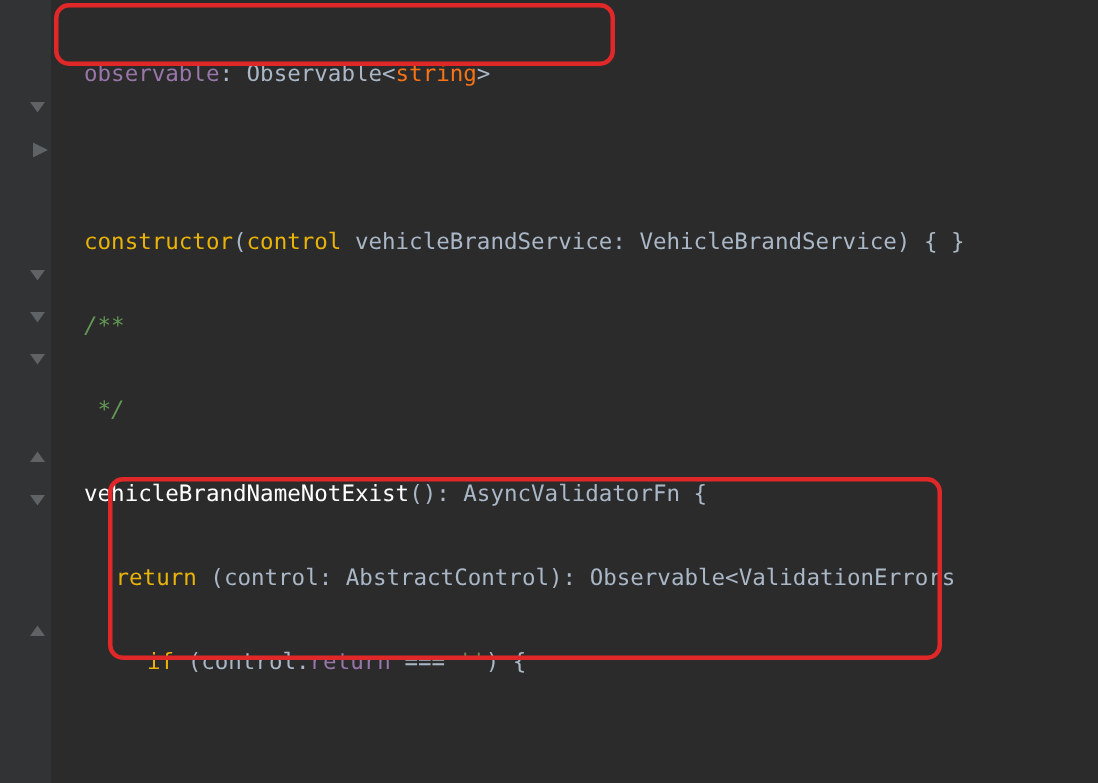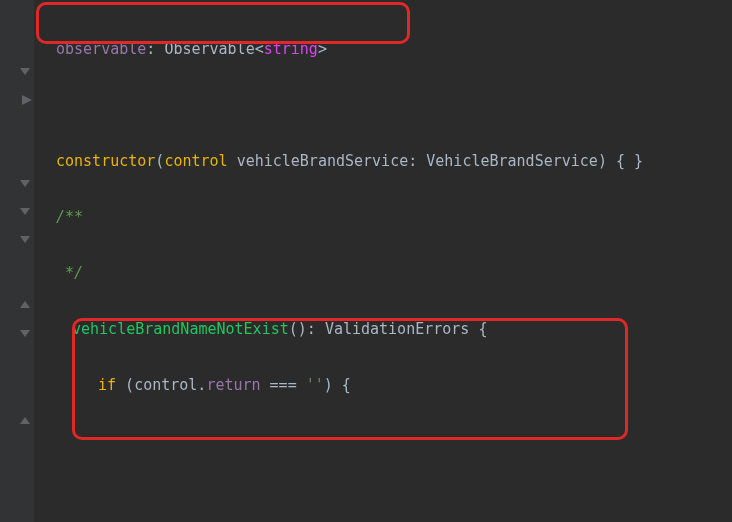--- a/index.html
+++ b/index.html
@@ -43,23 +43,23 @@
     white-space: pre;
     color: #a9b7c6;
   }
   .line { height: 28px; }
   .i1 { padding-left: 20px; }
   .i2 { padding-left: 41px; }
   .i3 { padding-left: 62px; }
   .kw   { color: #eab308; }
   .field{ color: #9876aa; }
   .type { color: #a9b7c6; }
-  .gen  { color: #d946ef; }
+  .gen  { color: #f97316; }
   .cmt  { color: #629755; font-style: italic; }
-  .fn   { color: #22c55e; margin-left: 16px; }
+  .fn   { color: #ffffff; }
   .str  { color: #6a8759; }
   .ident{ color: #a9b7c6; }
   .param{ color: #a9b7c6; }
   .red-box {
     position: absolute;
     border: 3px solid #e02828;
     border-radius: 10px;
     pointer-events: none;
   }
   .rb1 { left: 36px; top: 2px; width: 374px; height: 42px; }
@@ -119,21 +119,22 @@
     </div>
   </div>
 </div>
 
 <div class="code">
 <div class="line i1"><span class="field">observable</span><span>: </span><span class="type">Observable</span><span>&lt;</span><span class="gen">string</span><span>&gt;</span></div>
 <div class="line"></div>
 <div class="line i1"><span class="kw">constructor</span><span>(</span><span class="kw">control</span><span> </span><span class="param">vehicleBrandService</span><span>: </span><span class="type">VehicleBrandService</span><span>) { }</span></div>
 <div class="line i1"><span class="cmt">/**</span></div>
 <div class="line i1"><span class="cmt"> */</span></div>
-<div class="line i1"><span class="fn">vehicleBrandNameNotExist</span><span>(): </span><span class="type">ValidationErrors</span><span> {</span></div>
+<div class="line i1"><span class="fn">vehicleBrandNameNotExist</span><span>(): </span><span class="type">AsyncValidatorFn</span><span> {</span></div>
+<div class="line i2"><span class="kw">return</span><span> (</span><span class="param">control</span><span>: </span><span class="type">AbstractControl</span><span>): </span><span class="type">Observable</span><span>&lt;</span><span class="type">ValidationErrors</span></div>
 <div class="line i3"><span class="kw">if</span><span> (</span><span class="ident">control</span><span>.</span><span class="field">return</span><span> === </span><span class="str">''</span><span>) {</span></div>
 
 
 
 
 
 
 
 
 

